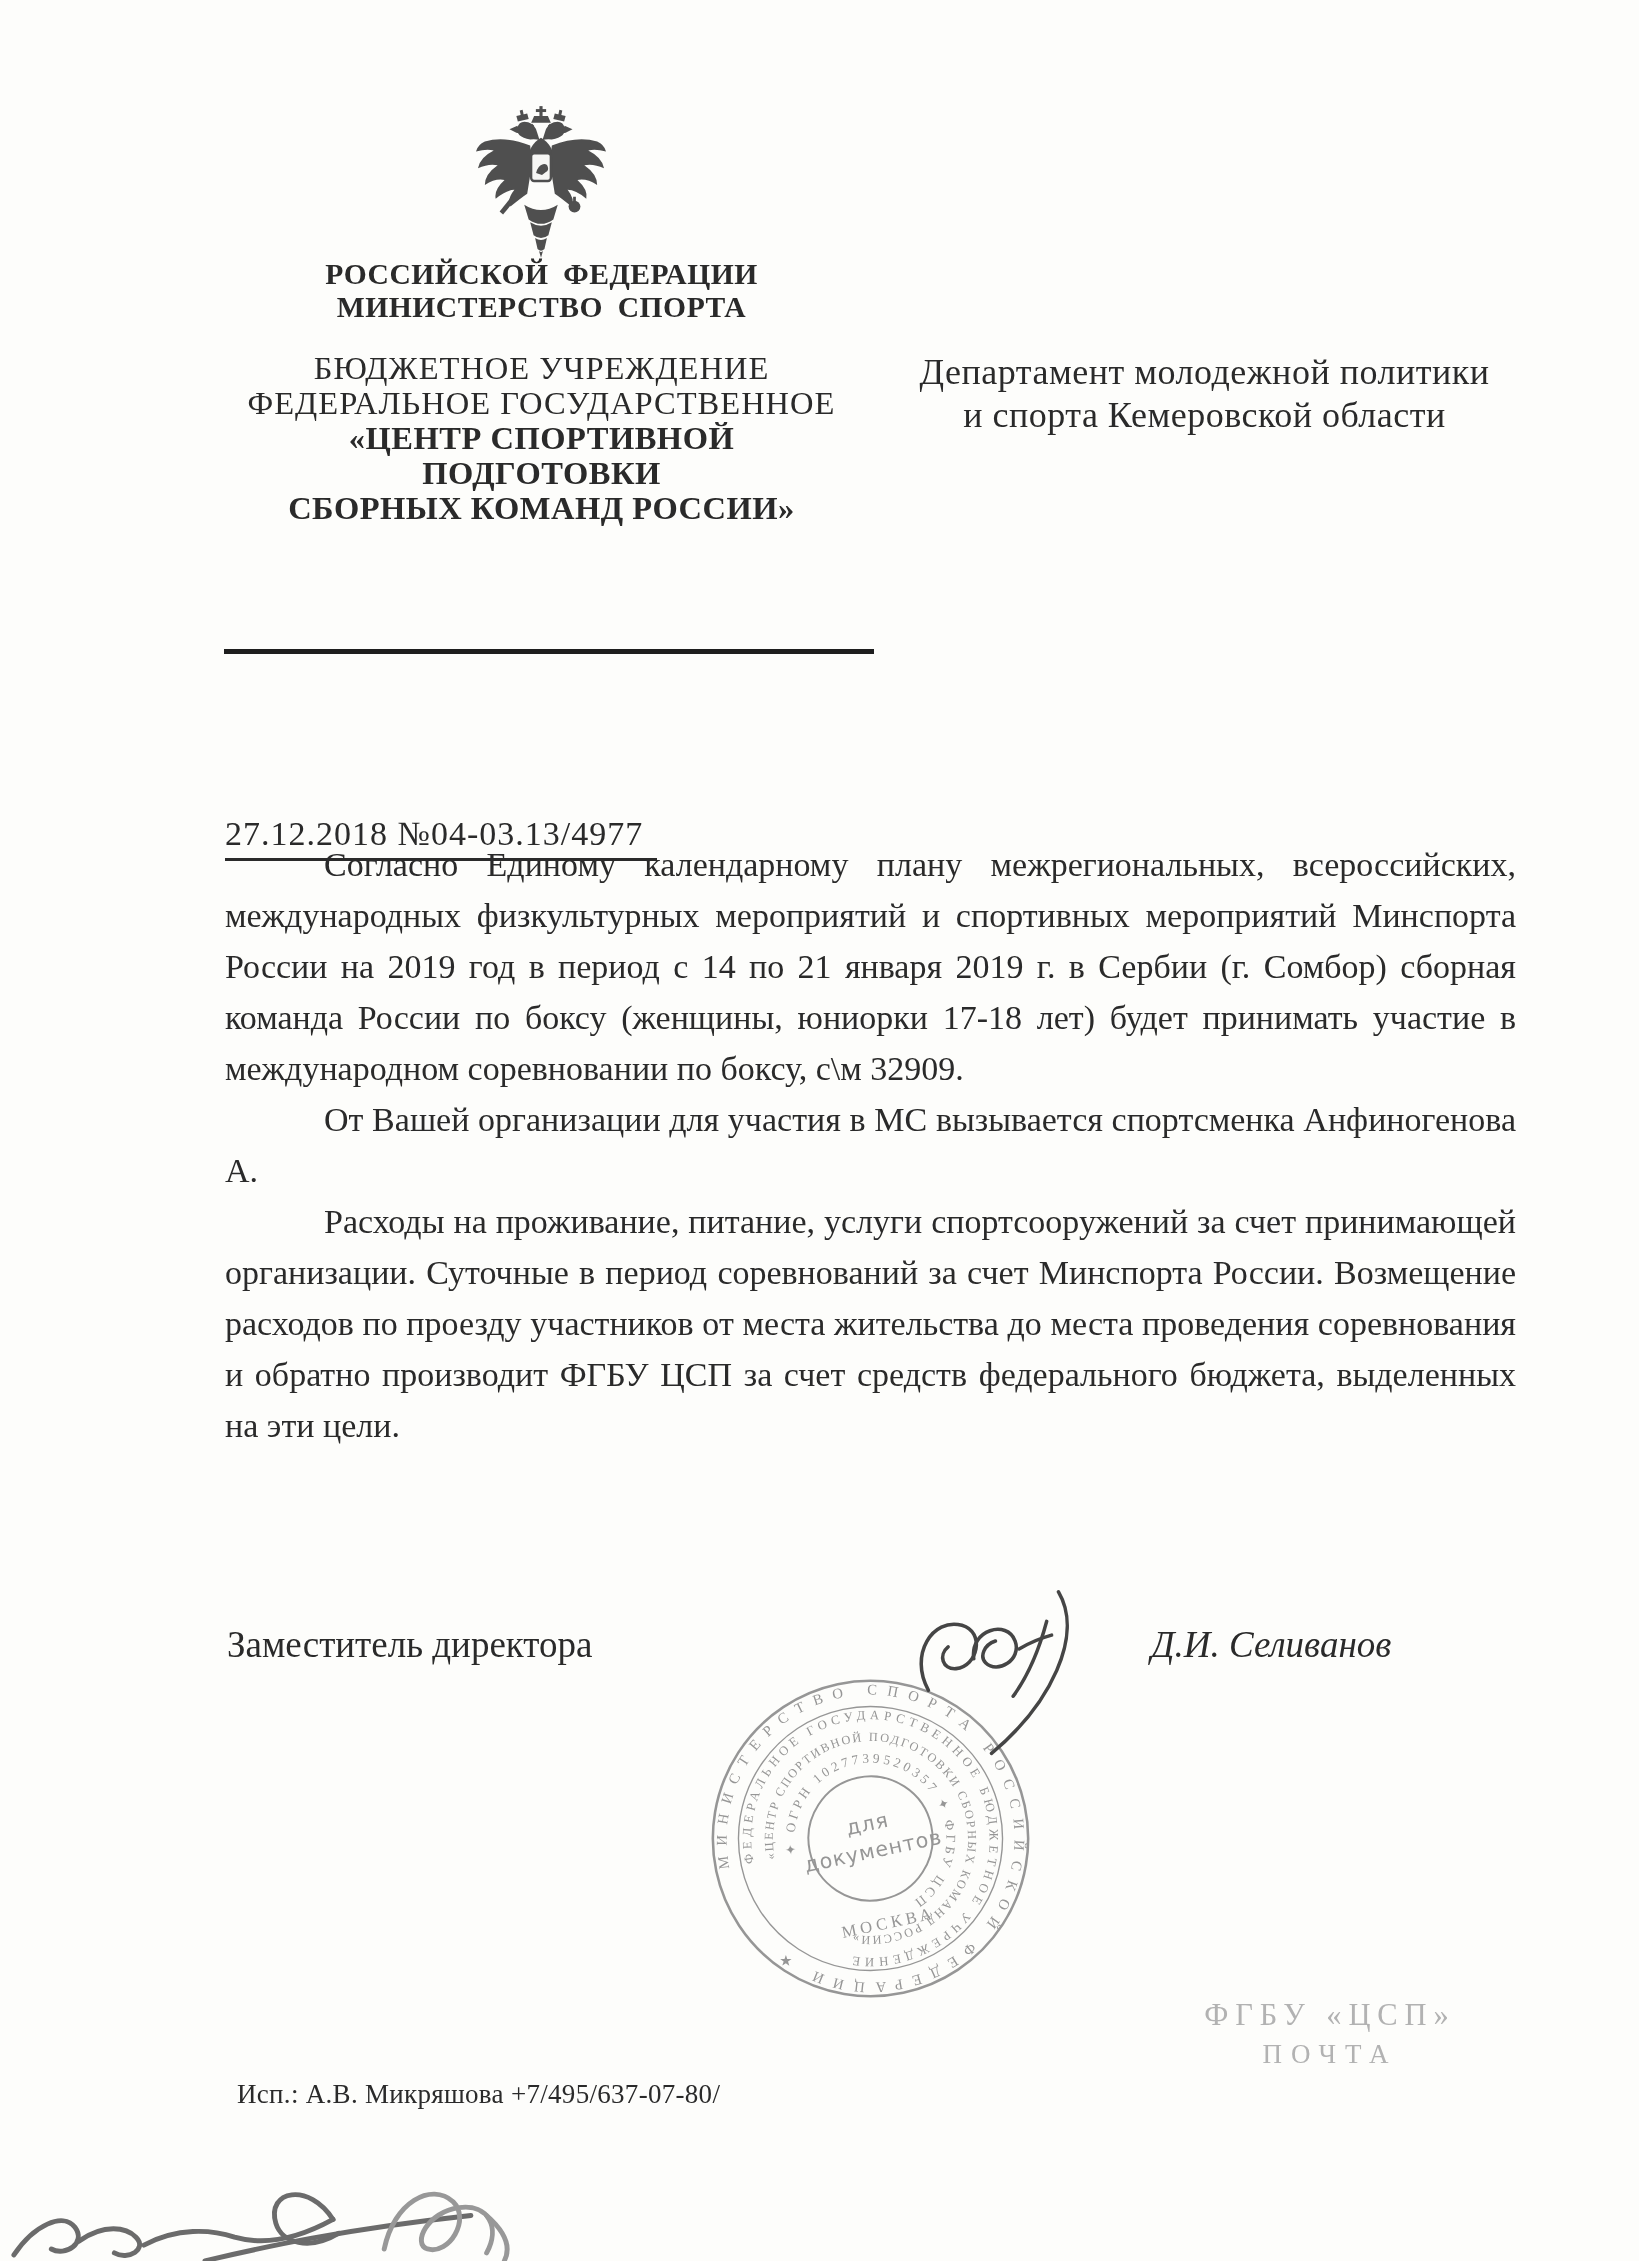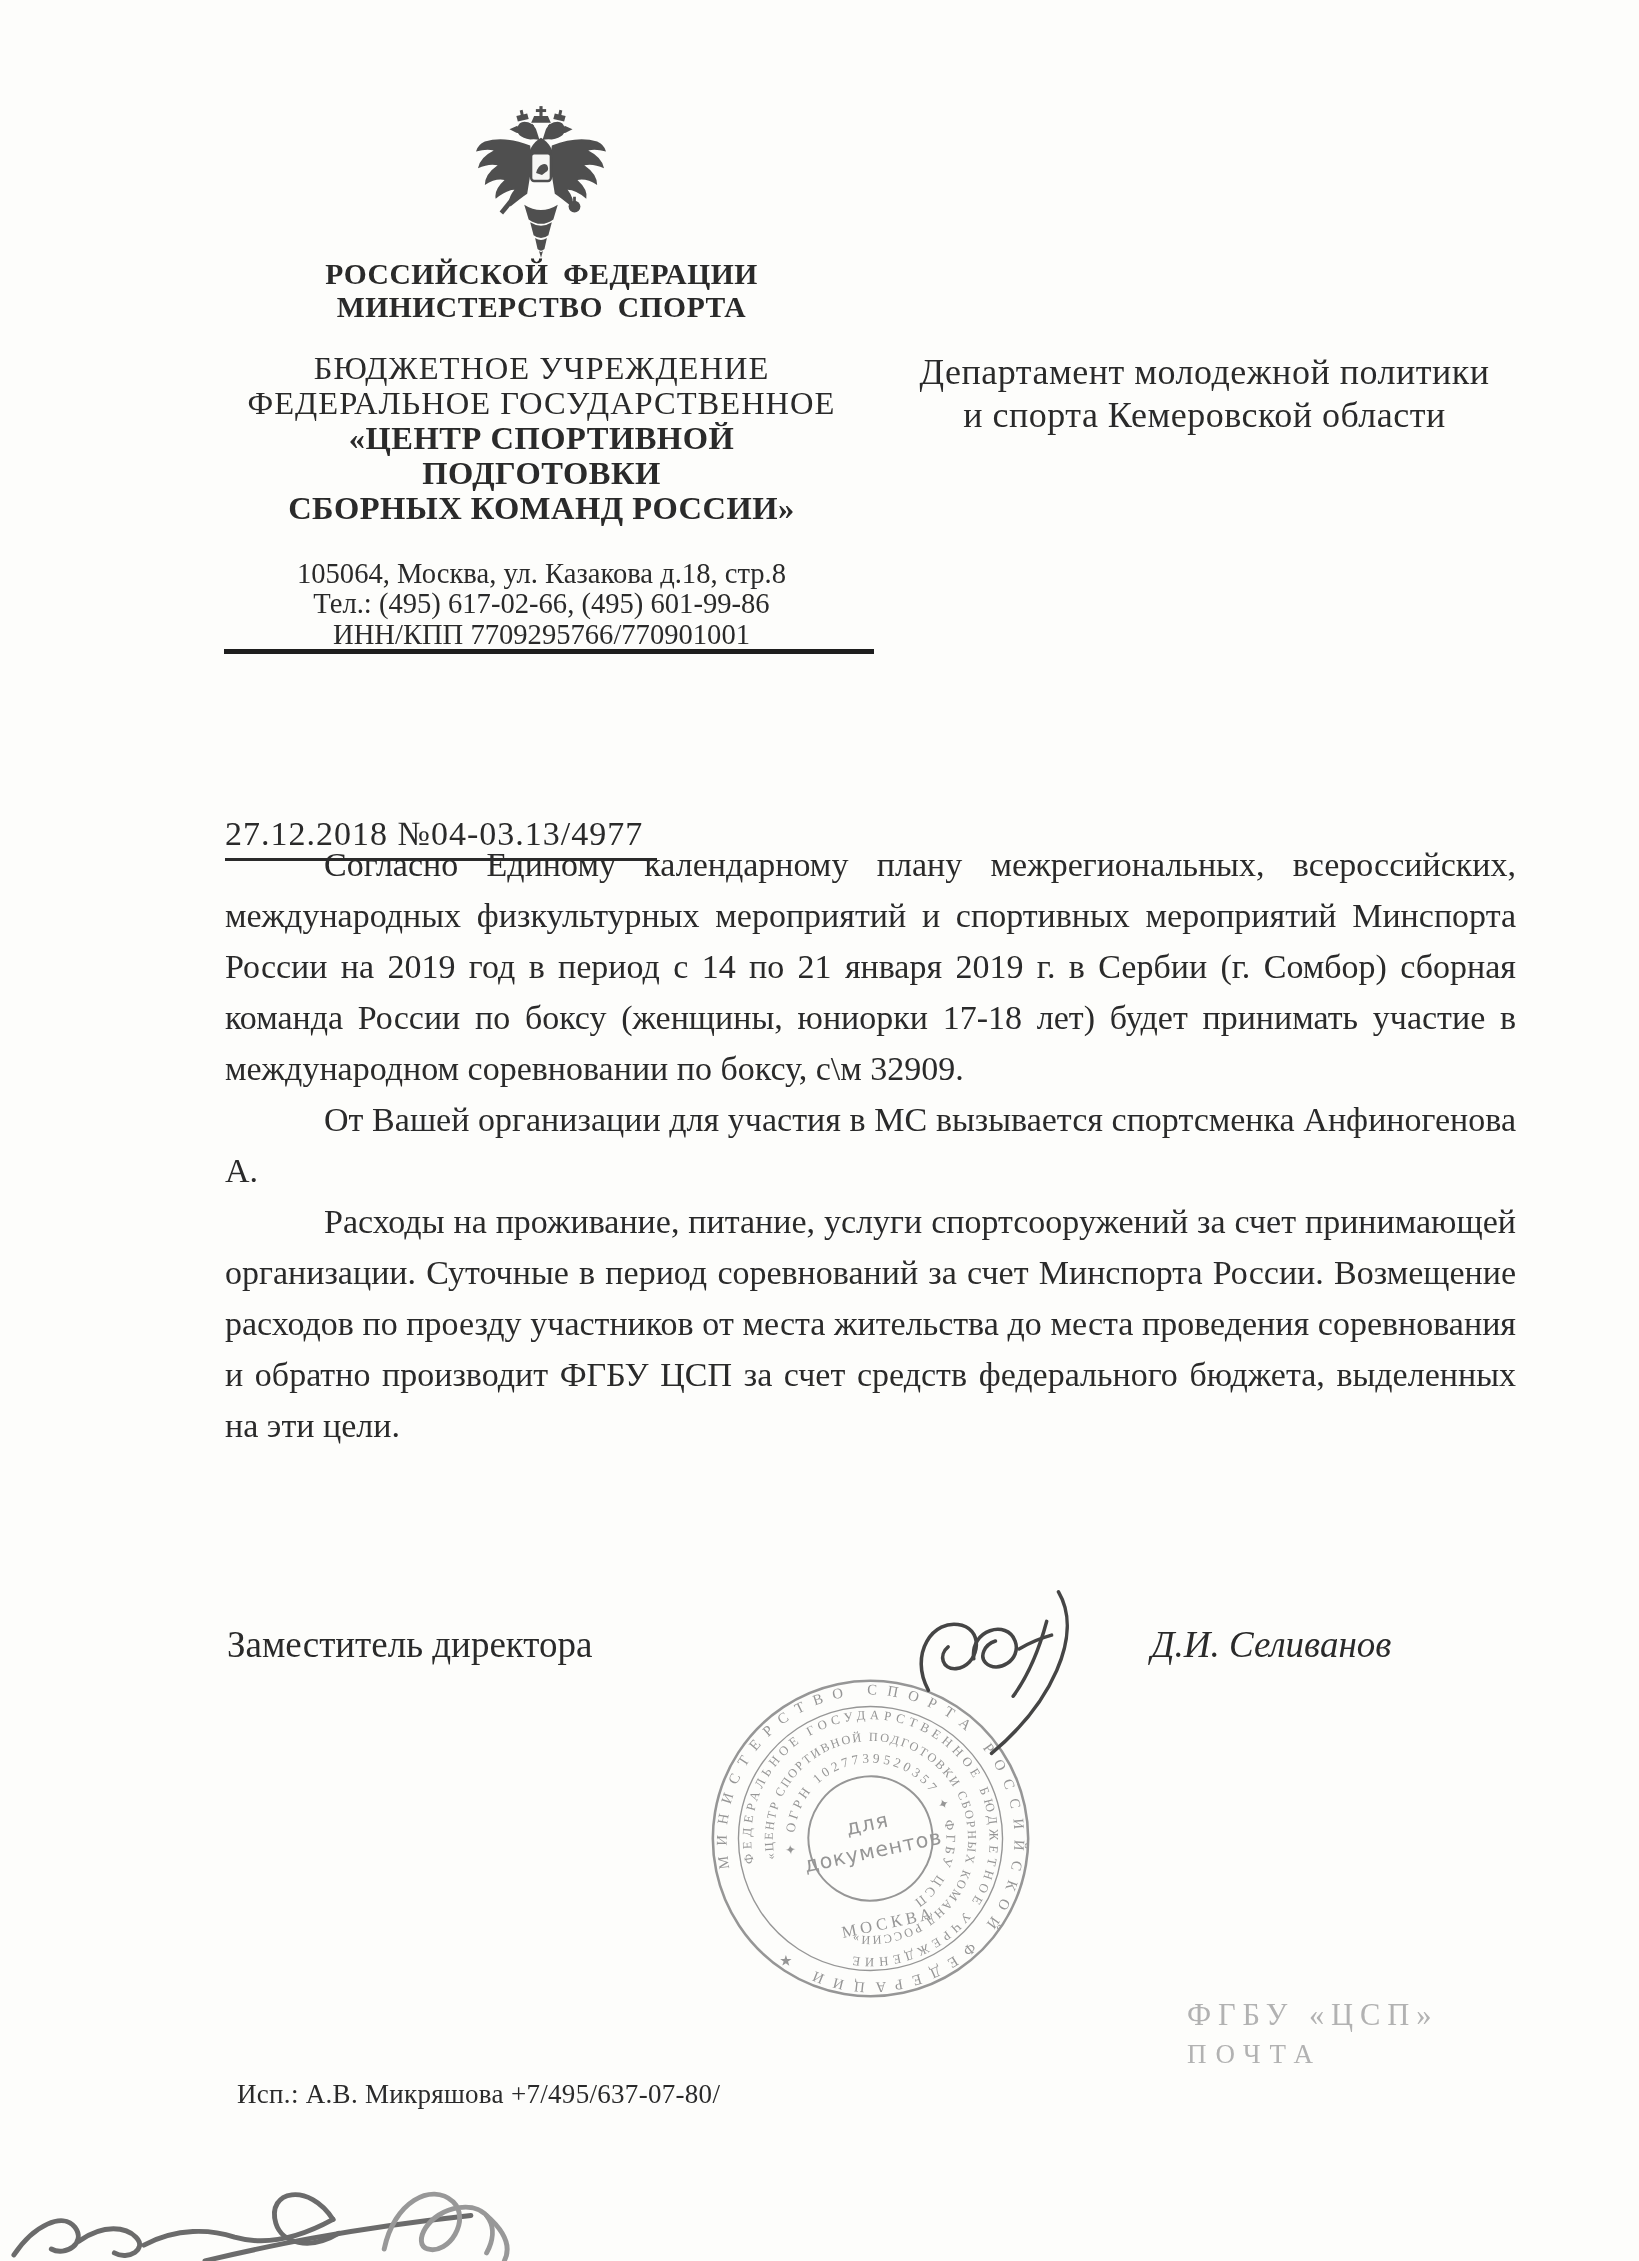--- a/index.html
+++ b/index.html
@@ -28,21 +28,21 @@
   .body-text{left:225px;top:839px;width:1291px;font-size:34px;line-height:51px;text-align:justify;}
   .body-text p{margin:0;text-indent:99px;}
   
   .sig-pos{left:227px;top:1623px;font-size:37px;line-height:43px;}
   .sig-name{left:1151px;top:1623px;font-size:37px;line-height:43px;font-style:italic;}
   
   .stampink{fill:var(--stamp,#8e8e8e);stroke:var(--stamp,#8e8e8e);opacity:.92;}
   .stampink text{stroke:none;font-family:"Liberation Serif",serif;}
   .stampink .sans{font-family:"DejaVu Sans",sans-serif;letter-spacing:1px;}
   
-  .postal{left:1187px;top:1998px;width:286px;text-align:left;color:var(--postal,#b2b2b2);font-family:"Liberation Serif",serif;}
+  .postal{left:1187px;top:1998px;width:286px;text-align:center;color:var(--postal,#b2b2b2);font-family:"Liberation Serif",serif;}
   .postal-l1{font-size:30.5px;letter-spacing:6.9px;}
   .postal-l2{font-size:27px;letter-spacing:8.9px;margin-top:5.9px;}
   
   .executor{left:237px;top:2080px;font-size:27px;letter-spacing:0.3px;line-height:29.6px;}
   svg{display:block;}
 </style>
 </head>
 <body>
 
 <div class="page">
@@ -92,25 +92,20 @@
   <div class="abs lh-col">
     <div class="lh-ministry">
       <div>РОССИЙСКОЙ ФЕДЕРАЦИИ</div>
       <div>МИНИСТЕРСТВО СПОРТА</div>
     </div>
     <div class="lh-org">
       <div>БЮДЖЕТНОЕ УЧРЕЖДЕНИЕ</div>
       <div>ФЕДЕРАЛЬНОЕ ГОСУДАРСТВЕННОЕ</div>
       <div class="b">«ЦЕНТР СПОРТИВНОЙ ПОДГОТОВКИ</div>
       <div class="b">СБОРНЫХ КОМАНД РОССИИ»</div>
-    </div>
-    <div class="lh-addr">
-      <div>105064, Москва, ул. Казакова д.18, стр.8</div>
-      <div>Тел.: (495) 617-02-66, (495) 601-99-86</div>
-      <div>ИНН/КПП 7709295766/770901001</div>
     </div>
   </div>
 
   <div class="abs rule"></div>
 
   <div class="abs recipient">
     <div>Департамент молодежной политики</div>
     <div>и спорта Кемеровской области</div>
   </div>
 

